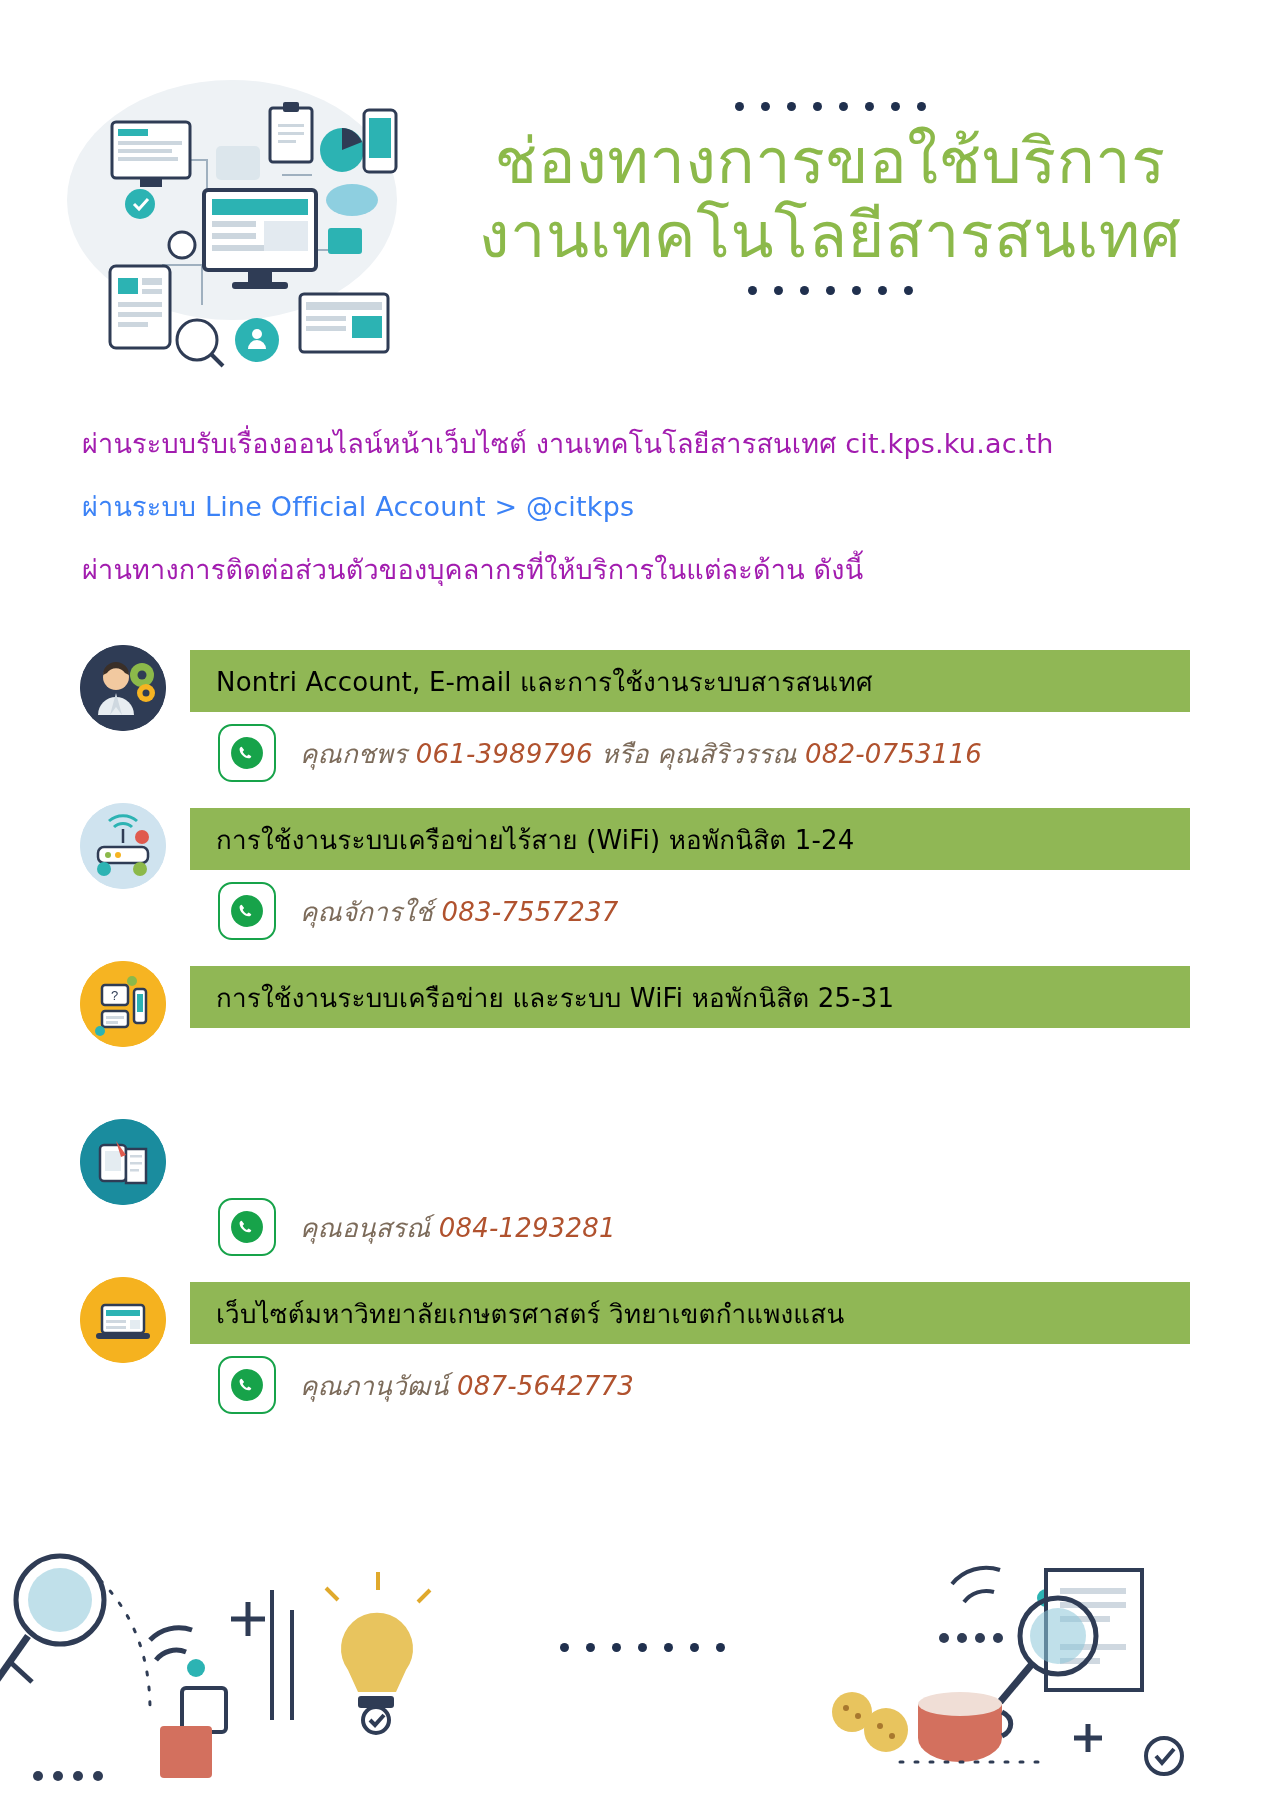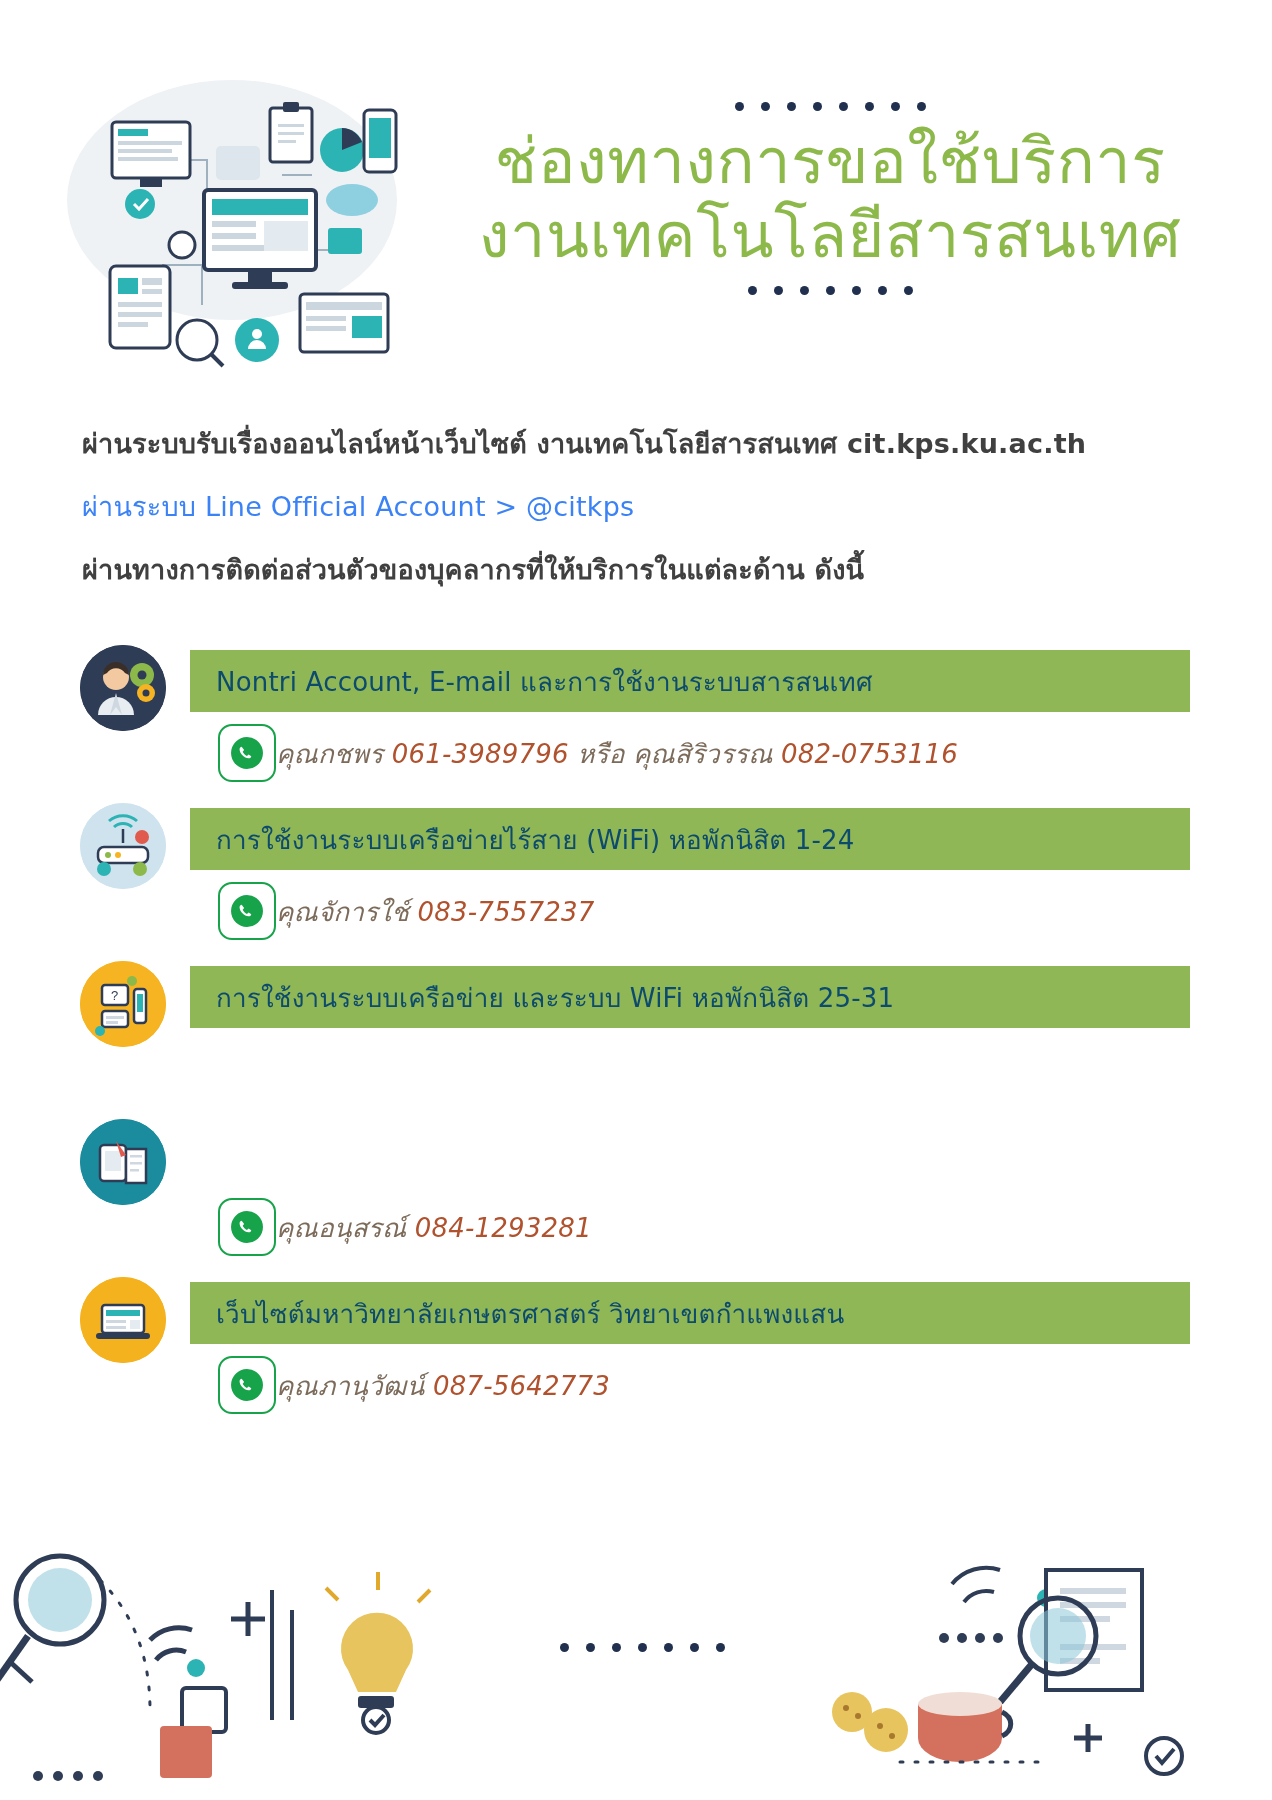--- a/index.html
+++ b/index.html
@@ -60,41 +60,41 @@
     width: 1110px;
   }
   .intro p {
     font-size: 27px;
     line-height: 1.0;
     color: #2d3e5a;
     margin-bottom: 36px;
     letter-spacing: 0.2px;
   }
   .intro p.green { color: #3b82f6; }
-  .intro p.dark  { color: #404040; font-weight: bold; }
+  .intro p.dark  { color: #a21caf; }
 
   
   .rows {
     position: absolute;
     left: 0; top: 650px;
     width: 1272px;
   }
   .svc { position: relative; height: 158px; }
 
   .bar {
     position: absolute;
     left: 190px; top: 0;
     width: 1000px; height: 62px;
     background: #90b755;
     display: flex;
     align-items: center;
     padding-left: 26px;
   }
   .bar span {
-    color: #0c4a6e;
+    color: #000000;
     font-size: 26px;
     letter-spacing: 0.2px;
     white-space: nowrap;
   }
 
   .badge {
     position: absolute;
     left: 80px; top: -5px;
     width: 86px; height: 86px;
     border-radius: 50%;
@@ -102,20 +102,21 @@
     align-items: center;
     justify-content: center;
     overflow: hidden;
   }
 
   .contact {
     position: absolute;
     left: 218px; top: 74px;
     display: flex;
     align-items: center;
+    gap: 24px;
   }
   .wa-box {
     width: 58px; height: 58px;
     border: 2.5px solid #17a34a;
     border-radius: 14px;
     background: #ffffff;
     display: flex;
     align-items: center;
     justify-content: center;
   }

